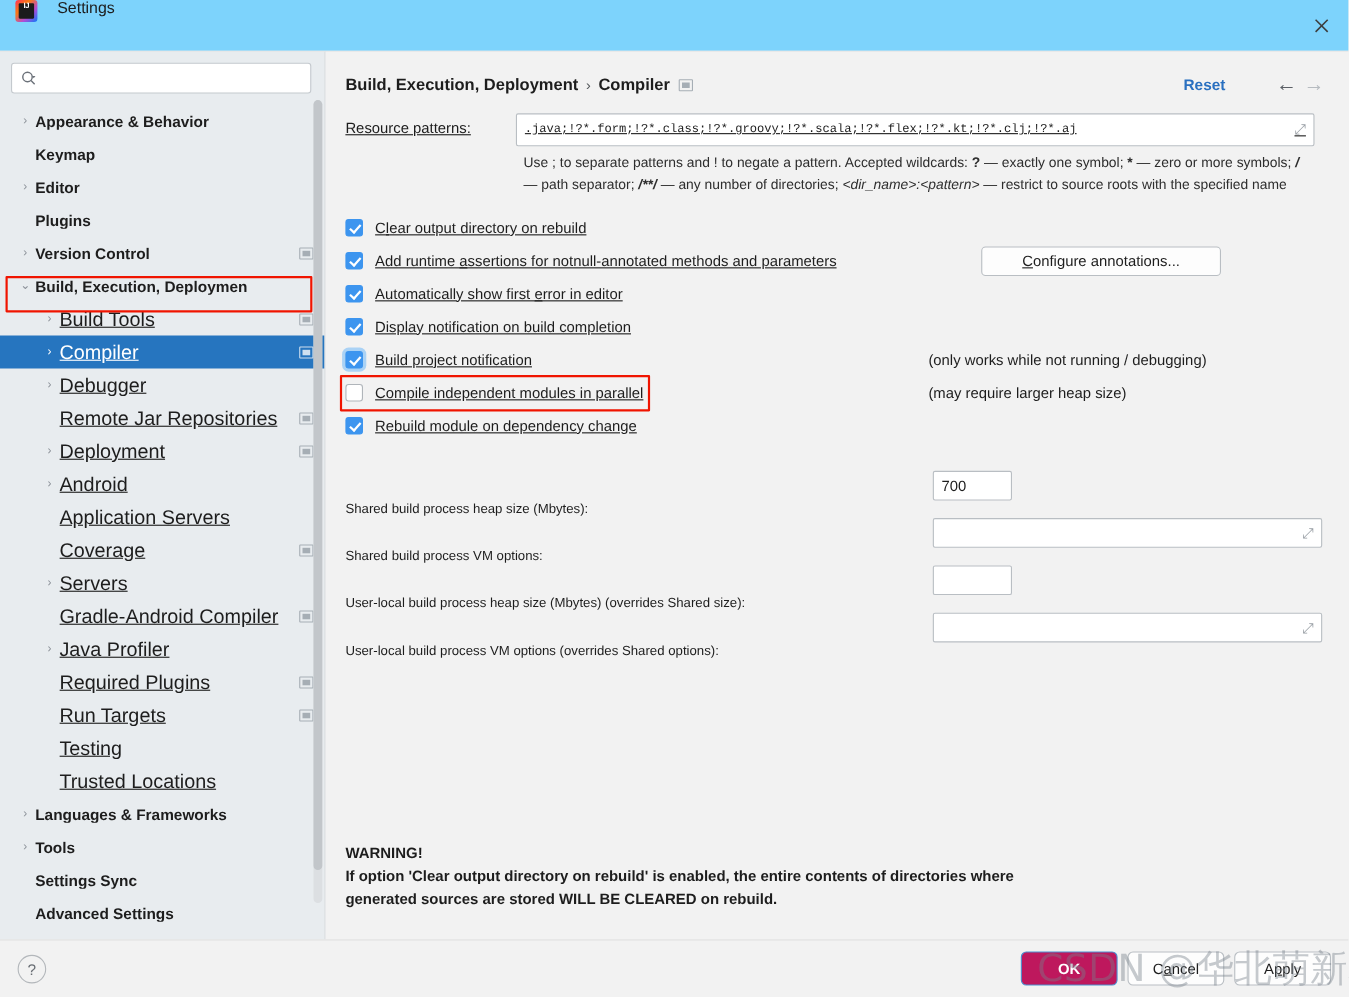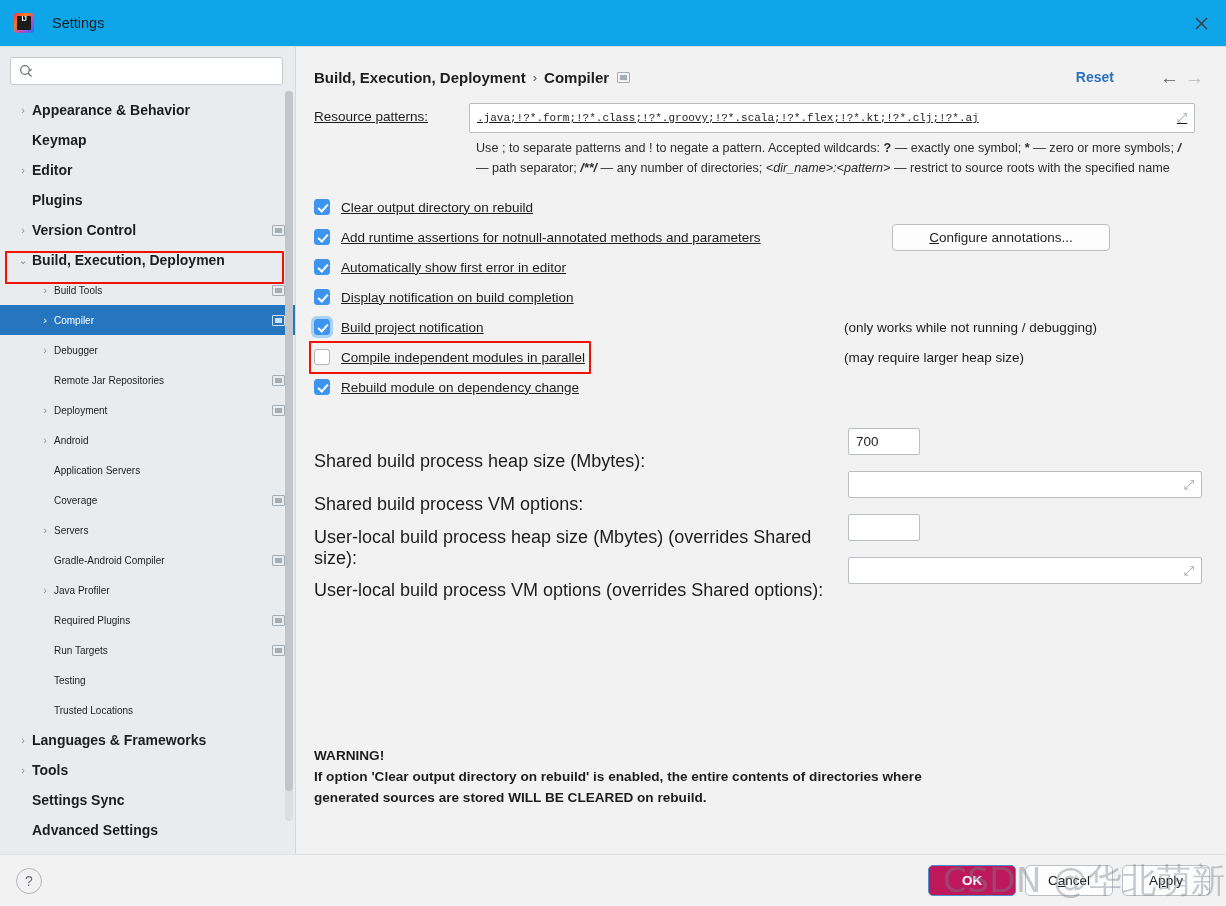--- a/index.html
+++ b/index.html
@@ -16,23 +16,23 @@
     position: relative;
     width: 1226px; height: 906px;
     background: #f2f2f2;
     display: flex;
     flex-direction: column;
   }
 
   
   .titlebar {
     height: 46px;
-    background: #0ea5e9;
-    display: flex;
-    align-items: center;
+    background: #7dd3fc;
+    display: flex;
+    align-items: flex-start;
     padding: 0 14px;
     flex: 0 0 46px;
     position: relative;
   }
   .ij-logo {
     width: 20px; height: 20px;
     margin-right: 18px;
     position: relative;
     border-radius: 3px;
     background: linear-gradient(135deg, #fe315d 0%, #f97a12 33%, #b24ad6 66%, #087cfa 100%);
@@ -128,21 +128,21 @@
     color: #8c9299;
     font-size: 11px;
     line-height: 1;
   }
   .tree-row.selected .arrow { color: #ffffff; }
   .tree-row .lbl { flex: 1 1 auto; overflow: hidden; text-overflow: ellipsis; }
   .tree-row.lvl0 { padding-left: 14px; }
   .tree-row.lvl1 { padding-left: 36px; }
   .tree-row.lvl0.bold .lbl { font-weight: bold; font-size: 14px; }
   .tree-row.lvl0 .lbl { font-size: 14px; }
-  .tree-row.lvl1 .lbl { font-size: 10px; }
+  .tree-row.lvl1 .lbl { font-size: 18px; text-decoration: underline; }
   .badge-icon {
     width: 13px; height: 11px;
     flex: 0 0 13px;
     border: 1.5px solid #a6aeb5;
     background: #e8ecef;
     border-radius: 1px;
     position: relative;
     margin-left: 6px;
   }
   .badge-icon::after {
@@ -337,21 +337,21 @@
 
   
   .fields { margin-top: 18px; }
   .fld-row {
     display: flex;
     align-items: center;
     height: 43px;
   }
   .fld-label {
     flex: 0 0 534px;
-    font-size: 18px;
+    font-size: 12px;
     margin-top: 40px;
   }
   .in-small {
     width: 72px; height: 27px;
     background: #ffffff;
     border: 1px solid #b9bec3;
     border-radius: 2px;
     display: flex; align-items: center;
     padding: 0 7px;
     font-size: 13.5px;
@@ -365,21 +365,21 @@
     border-radius: 2px;
     display: flex; align-items: center;
     padding: 0 4px 0 7px;
     font-size: 13px;
   }
   .in-wide .val { flex: 1; }
 
   .warn {
     position: absolute;
     left: 18px;
-    top: 698px;
+    top: 718px;
     font-size: 13.6px;
     font-weight: bold;
     line-height: 1.55;
     color: #1d1d1d;
     max-width: 830px;
   }
 
   
   .footer {
     height: 52px;

